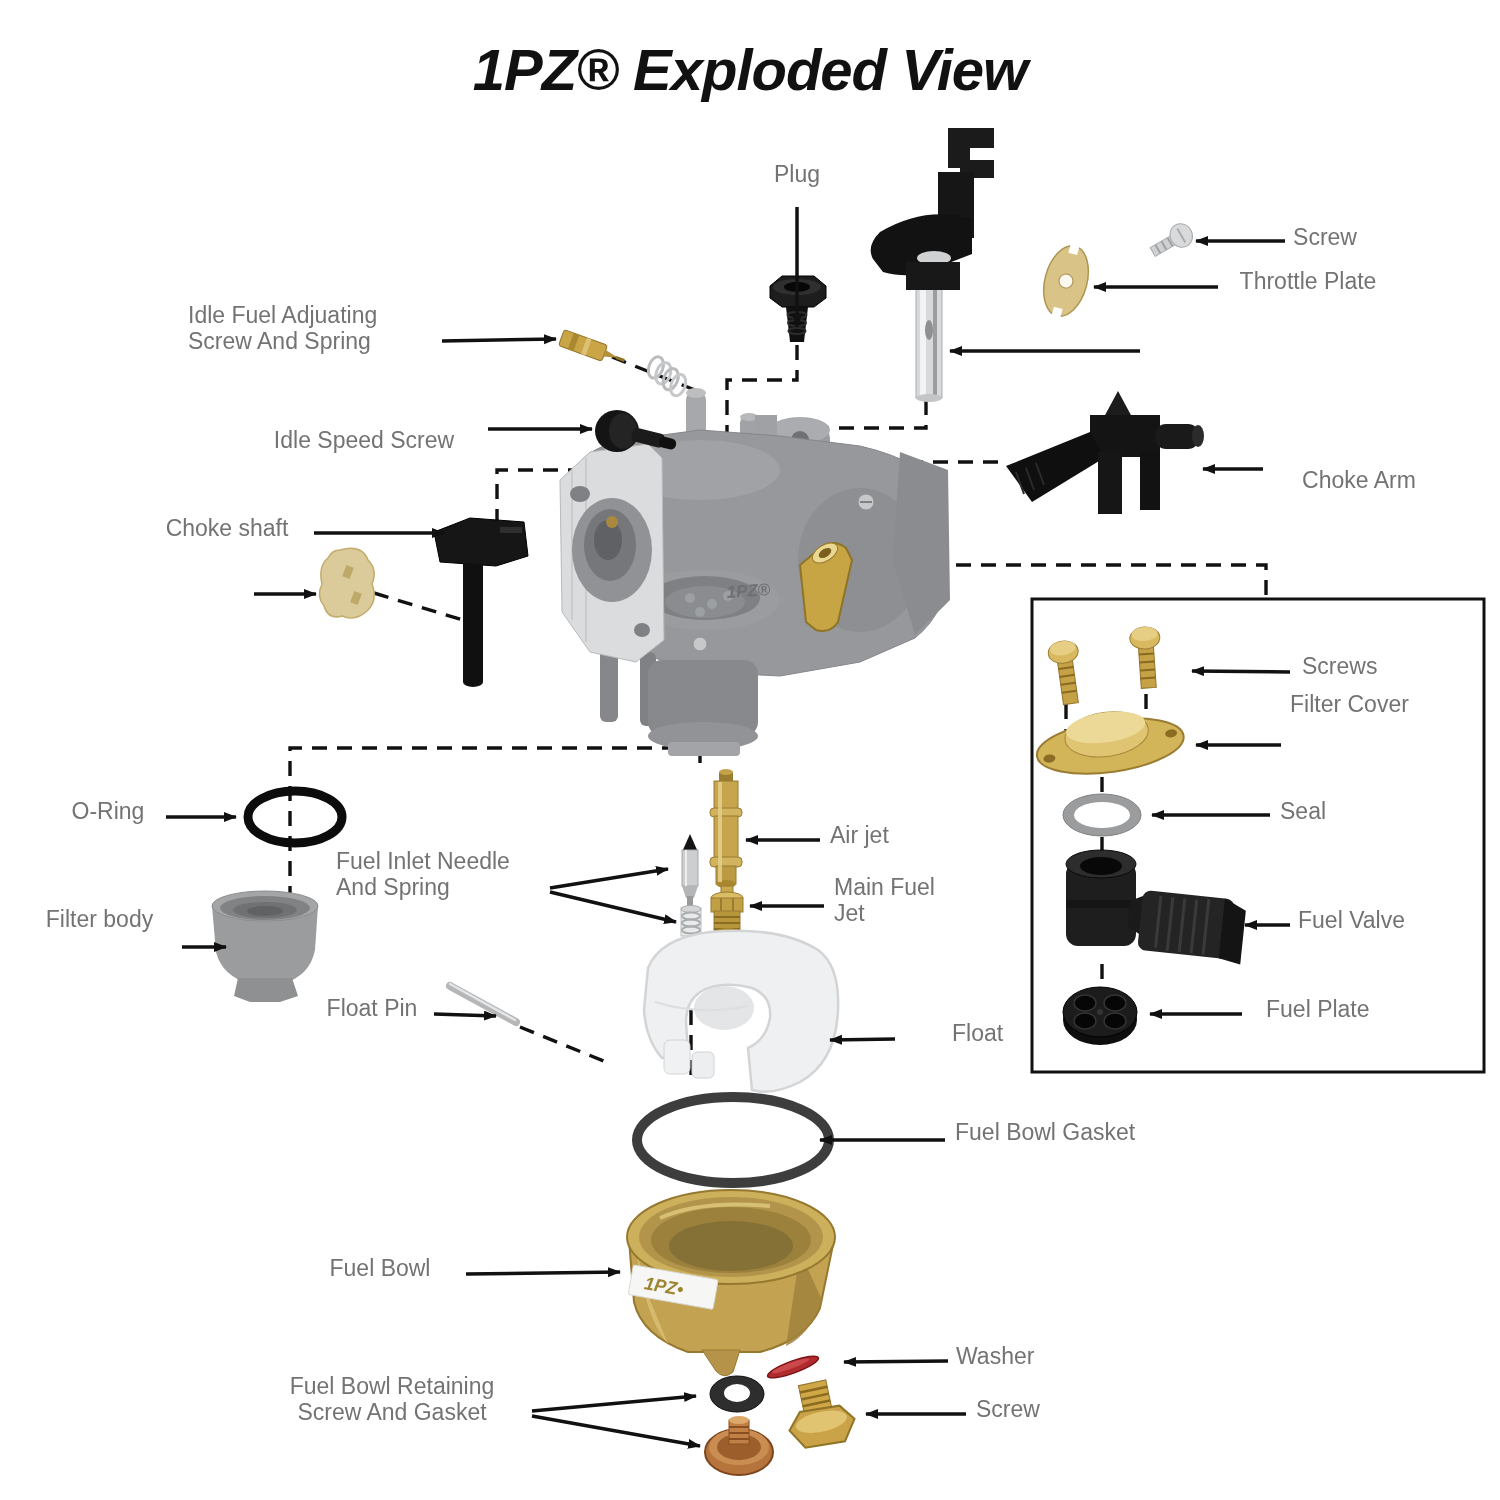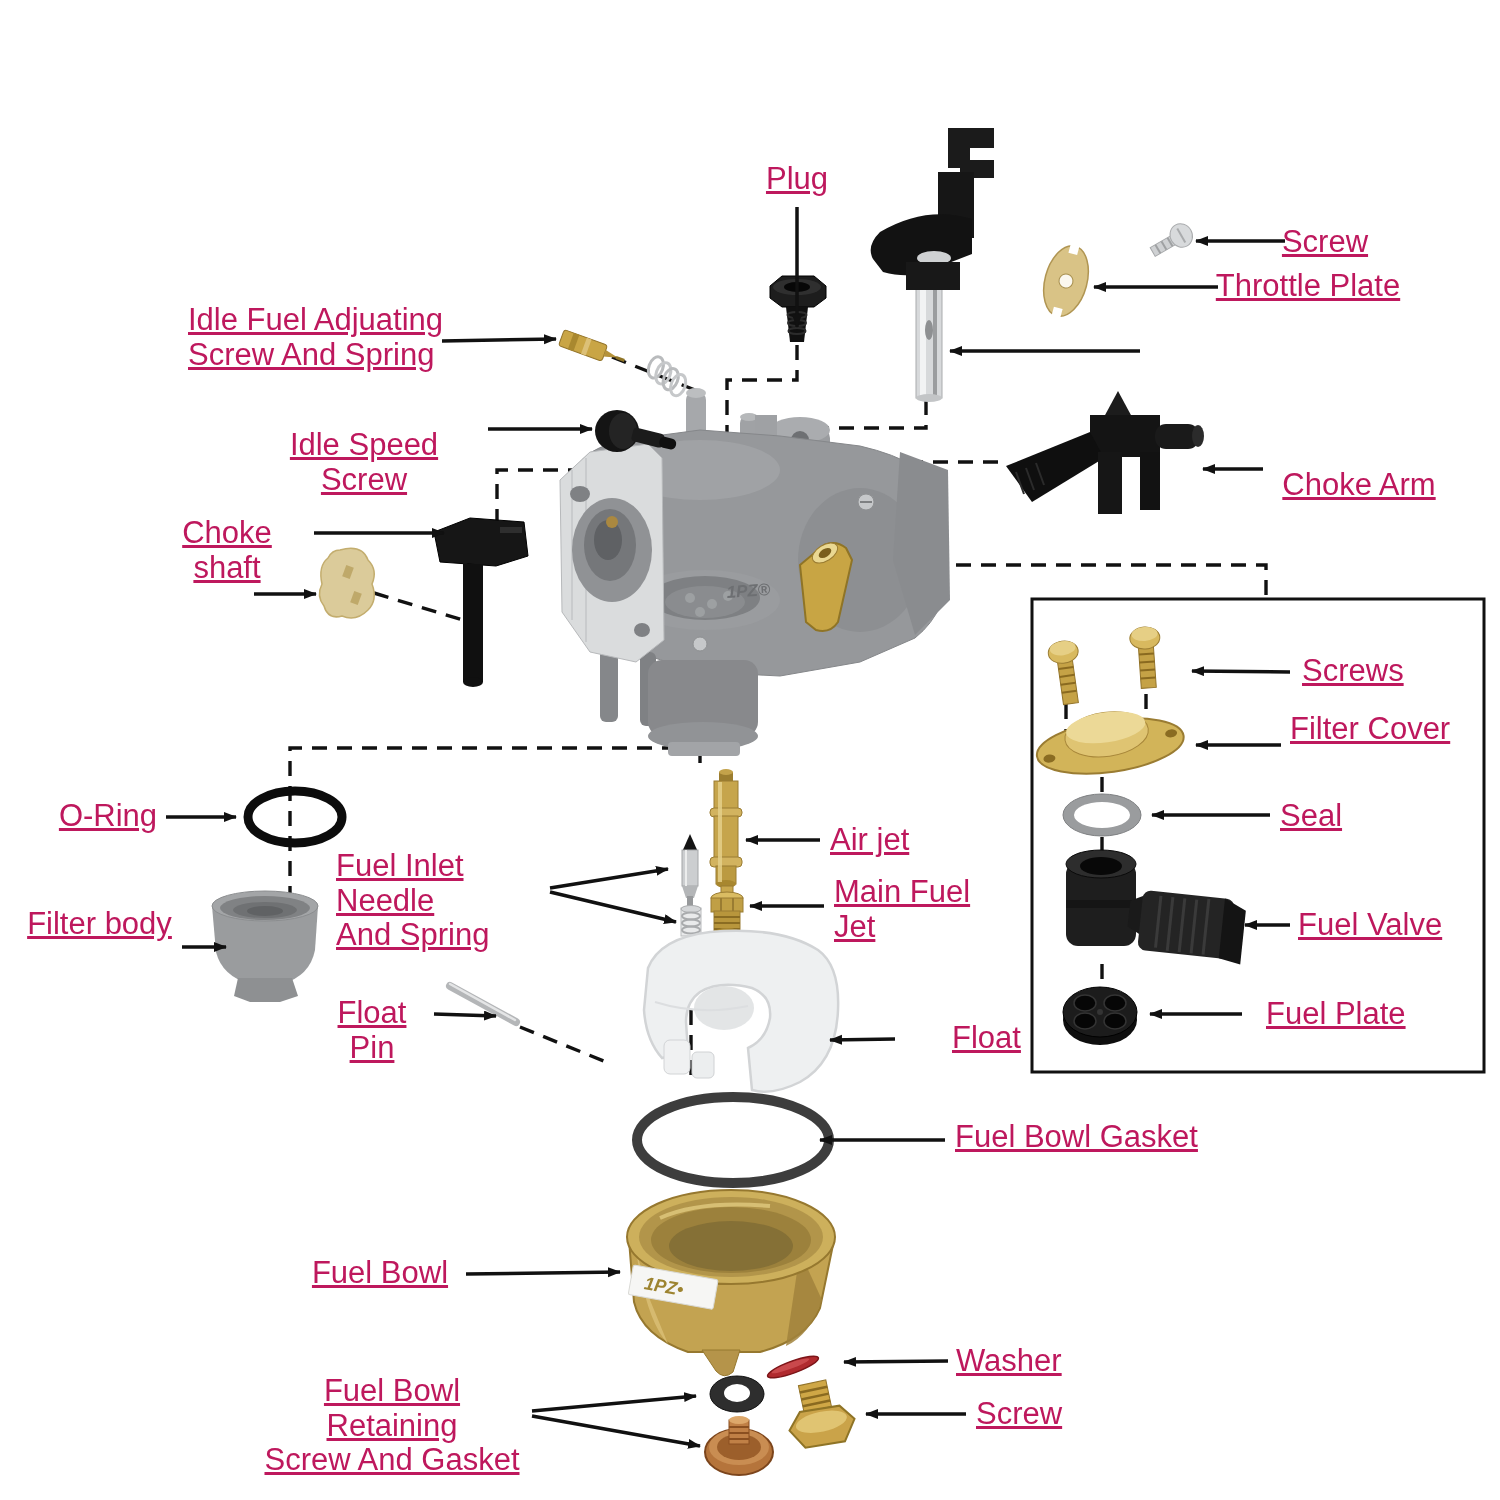--- a/index.html
+++ b/index.html
@@ -1,21 +1,21 @@
 <!DOCTYPE html>
 <html><head>
 <meta charset="utf-8">
 <style>
   html,body{margin:0;padding:0;background:#fff;}
   #stage{position:relative;width:1500px;height:1500px;background:#fff;overflow:hidden;
          font-family:"Liberation Sans",sans-serif;color:#141414;}
   #stage svg{position:absolute;left:0;top:0;}
   .title{position:absolute;left:0;top:36px;width:100%;text-align:center;
          font-size:58px;font-weight:700;font-style:italic;letter-spacing:-1px;color:#111;}
-  .lbl{position:absolute;font-size:31px;line-height:1.12;white-space:pre-line;color:#be185d;text-decoration:underline;}
+  .lbl{position:absolute;font-size:23px;line-height:1.12;white-space:pre-line;color:#737373;}
   .c{text-align:center;} .l{text-align:left;}
   .arrow{stroke:#111;stroke-width:3.5;}
   .dash{stroke:#111;stroke-width:3.4;fill:none;stroke-dasharray:15 10;}
 </style>
 </head>
 <body>
 
 <div id="stage">
 
 <svg width="1500" height="1500" viewBox="0 0 1500 1500">
@@ -366,20 +366,21 @@
     <line class="arrow" x1="532" y1="1411" x2="696" y2="1396" marker-end="url(#ah)"></line>
     <line class="arrow" x1="532" y1="1416" x2="700" y2="1446" marker-end="url(#ah)"></line>
     <line class="arrow" x1="1290" y1="672" x2="1192" y2="671" marker-end="url(#ah)"></line>
     <line class="arrow" x1="1281" y1="745" x2="1196" y2="745" marker-end="url(#ah)"></line>
     <line class="arrow" x1="1270" y1="815" x2="1152" y2="815" marker-end="url(#ah)"></line>
     <line class="arrow" x1="1290" y1="925" x2="1245" y2="925" marker-end="url(#ah)"></line>
     <line class="arrow" x1="1242" y1="1014" x2="1150" y2="1014" marker-end="url(#ah)"></line>
   </g>
 </svg>
 
+<div class="title">1PZ® Exploded View</div>
 
 <div class="lbl c" style="left:752px;top:162px;width:90px;">Plug</div>
 <div class="lbl c" style="left:1247px;top:225px;width:156px;">Screw</div>
 <div class="lbl c" style="left:1202px;top:269px;width:212px;">Throttle Plate</div>
 <div class="lbl l" style="left:188px;top:303px;width:260px;">Idle Fuel Adjuating
 Screw And Spring</div>
 <div class="lbl c" style="left:248px;top:428px;width:232px;">Idle Speed Screw</div>
 <div class="lbl c" style="left:1270px;top:468px;width:178px;">Choke Arm</div>
 <div class="lbl c" style="left:146px;top:516px;width:162px;">Choke shaft</div>
 <div class="lbl c" style="left:52px;top:799px;width:112px;">O-Ring</div>
@@ -391,18 +392,18 @@
 Jet</div>
 <div class="lbl c" style="left:312px;top:996px;width:120px;">Float Pin</div>
 <div class="lbl l" style="left:952px;top:1021px;width:90px;">Float</div>
 <div class="lbl l" style="left:955px;top:1120px;width:250px;">Fuel Bowl Gasket</div>
 <div class="lbl c" style="left:300px;top:1256px;width:160px;">Fuel Bowl</div>
 <div class="lbl l" style="left:956px;top:1344px;width:120px;">Washer</div>
 <div class="lbl l" style="left:976px;top:1397px;width:100px;">Screw</div>
 <div class="lbl c" style="left:258px;top:1374px;width:268px;">Fuel Bowl Retaining
 Screw And Gasket</div>
 <div class="lbl l" style="left:1302px;top:654px;width:110px;">Screws</div>
-<div class="lbl l" style="left:1290px;top:712px;width:170px;">Filter Cover</div>
+<div class="lbl l" style="left:1290px;top:692px;width:170px;">Filter Cover</div>
 <div class="lbl l" style="left:1280px;top:799px;width:80px;">Seal</div>
 <div class="lbl l" style="left:1298px;top:908px;width:150px;">Fuel Valve</div>
 <div class="lbl l" style="left:1250px;top:997px;width:140px;margin-left:16px;">Fuel Plate</div>
 
 </div>
 
 </body></html>

